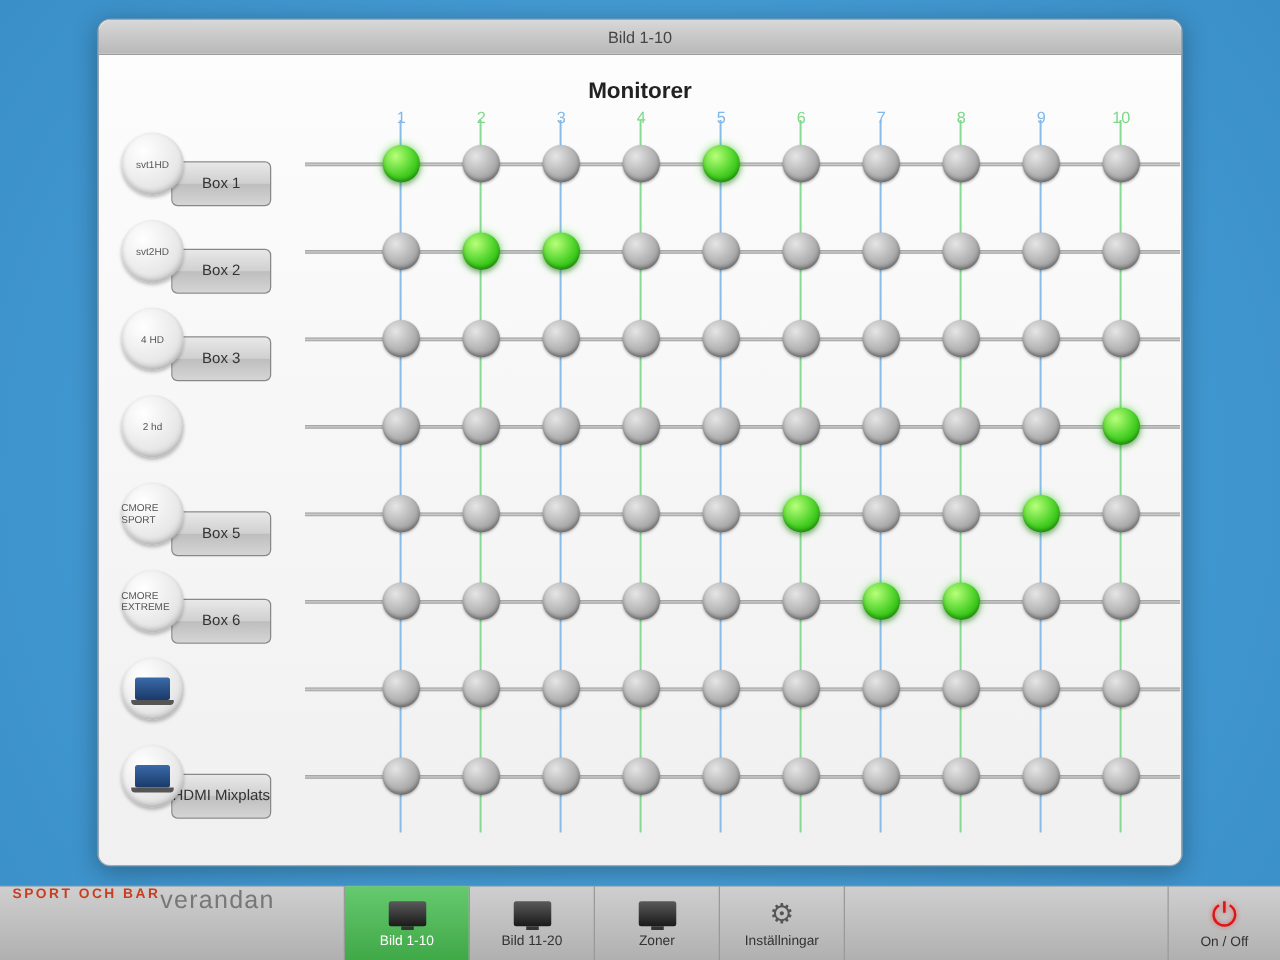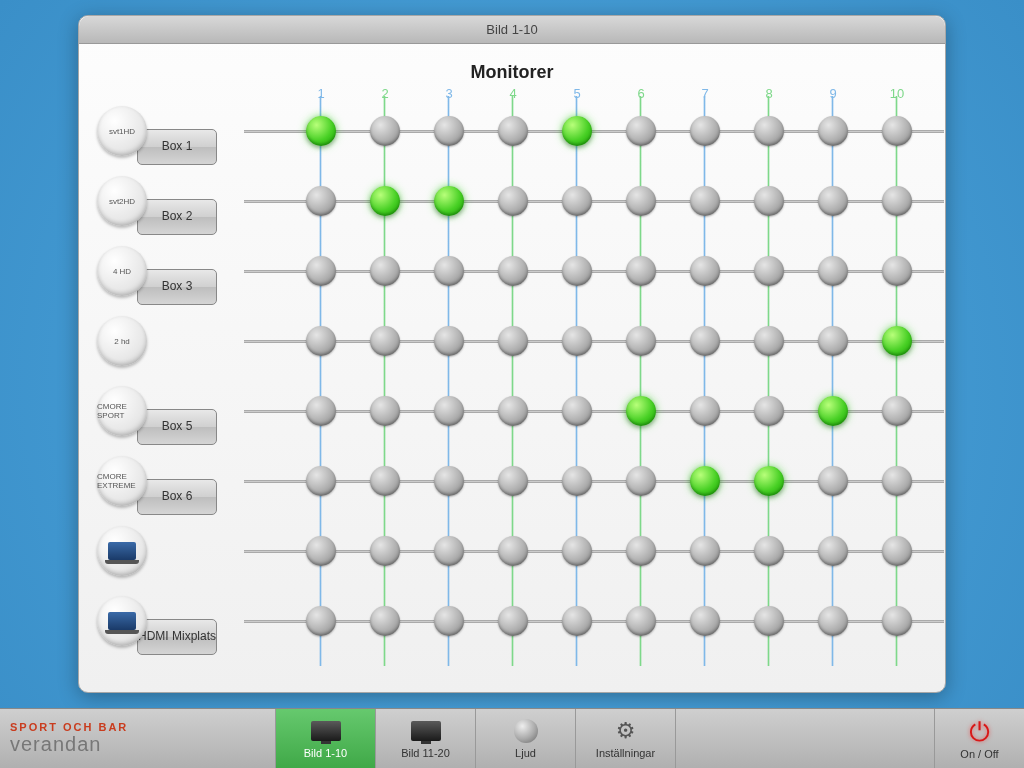--- a/index.html
+++ b/index.html
@@ -120,22 +120,22 @@
 .bottombar {
   position: absolute;
   left: 0; bottom: 0;
   width: 1024px; height: 60px;
   background: linear-gradient(to bottom, #cfcfcf, #b0b0b0);
   border-top: 1px solid #888;
   display: flex;
 }
 .logo {
   width: 275px;
-  display: flex; flex-direction: column;
-  justify-content: center;
+  display: flex; 
+  justify-content: flex-start;
   padding-left: 10px;
 }
 .logo-top { font-size: 11px; letter-spacing: 2px; color: #c93c1e; font-weight: bold; }
 .logo-bot { font-size: 20px; color: #777; letter-spacing: 1px; }
 .nav-btn {
   width: 100px; height: 60px;
   border-left: 1px solid #999;
   display: flex;
   flex-direction: column;
   align-items: center;
@@ -369,23 +369,23 @@
         <span>Bild 1-10</span>
       </div>
       <div class="nav-btn">
         <div class="nav-icon">
           <div class="tv-icon"></div>
         </div>
         <span>Bild 11-20</span>
       </div>
       <div class="nav-btn">
         <div class="nav-icon">
-          <div class="speaker-icon"></div>
-        </div>
-        <span>Ljud</span>
+          <div class="tv-icon"></div>
+        </div>
+        <span>Zoner</span>
       </div>
       <div class="nav-btn">
         <div class="nav-icon">
           <span class="gear-icon">⚙</span>
         </div>
         <span>Inställningar</span>
       </div>
     </div>
   <div class="spacer"></div>
   <div class="power-btn">

